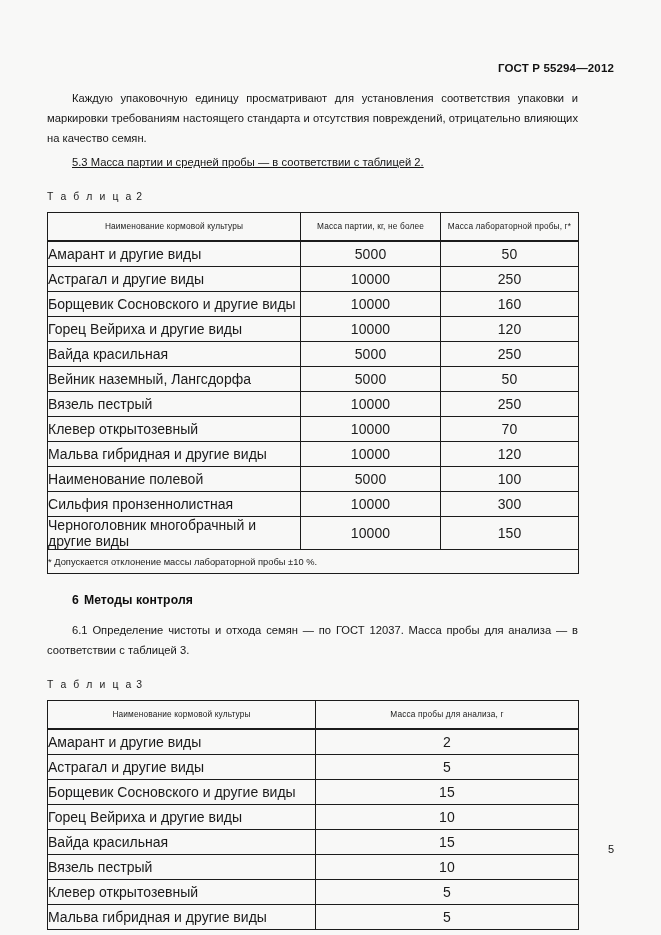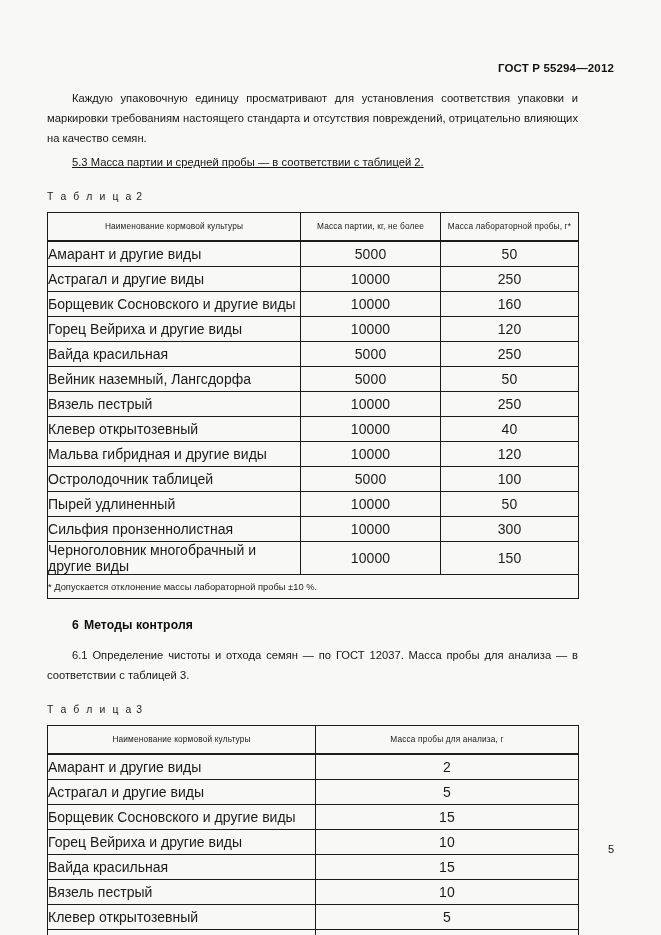--- a/index.html
+++ b/index.html
@@ -214,36 +214,31 @@
               <td class="c-val">50</td>
             </tr>
             <tr>
               <td class="c-name">Вязель пестрый</td>
               <td class="c-val">10000</td>
               <td class="c-val">250</td>
             </tr>
             <tr>
               <td class="c-name">Клевер открытозевный</td>
               <td class="c-val">10000</td>
-              <td class="c-val">40</td>
+              <td class="c-val">70</td>
             </tr>
             <tr>
               <td class="c-name">Мальва гибридная и другие виды</td>
               <td class="c-val">10000</td>
               <td class="c-val">120</td>
             </tr>
             <tr>
-              <td class="c-name">Остролодочник таблицей</td>
+              <td class="c-name">Наименование полевой</td>
               <td class="c-val">5000</td>
               <td class="c-val">100</td>
-            </tr>
-            <tr>
-              <td class="c-name">Пырей удлиненный</td>
-              <td class="c-val">10000</td>
-              <td class="c-val">50</td>
             </tr>
             <tr>
               <td class="c-name">Сильфия пронзеннолистная</td>
               <td class="c-val">10000</td>
               <td class="c-val">300</td>
             </tr>
             <tr>
               <td class="c-name">Черноголовник многобрачный и другие виды</td>
               <td class="c-val">10000</td>
               <td class="c-val">150</td>

